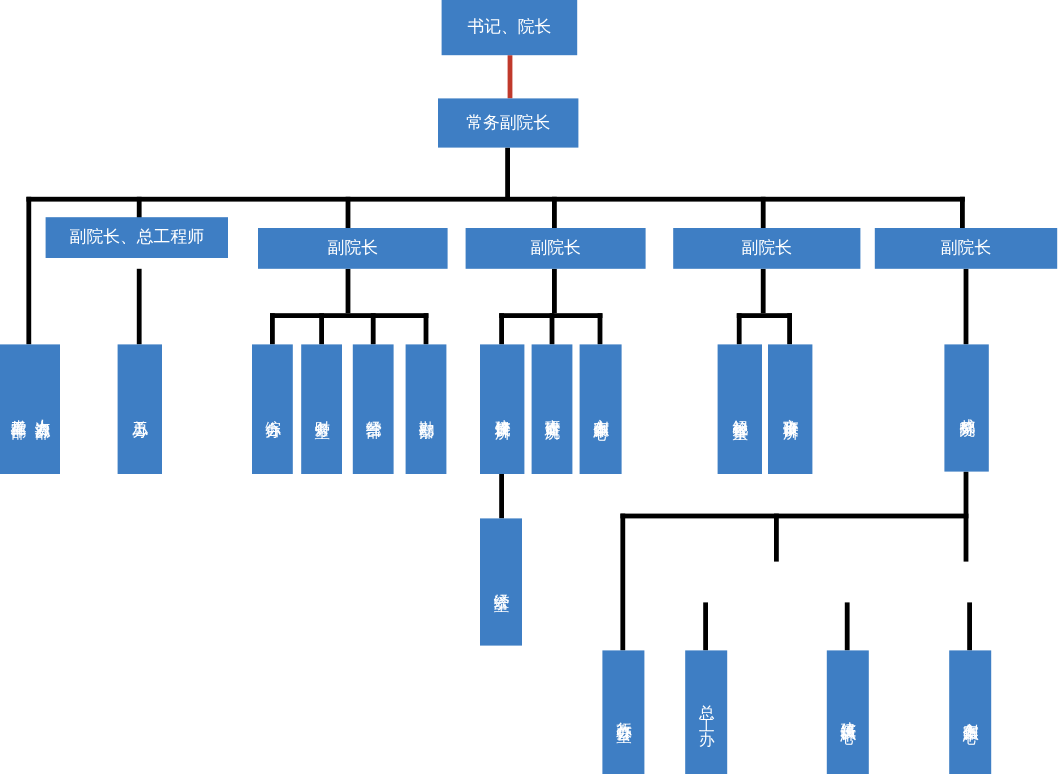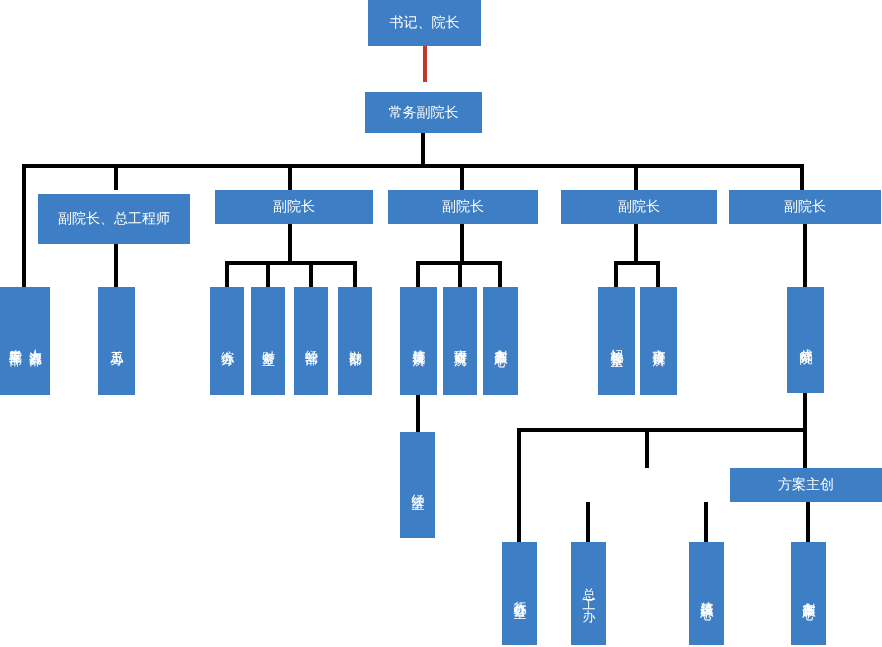--- a/index.html
+++ b/index.html
@@ -75,25 +75,25 @@
   <div class="line" style="left:517px;top:428px;width:290px;height:4px"></div>
   <div class="line" style="left:517px;top:428px;width:4px;height:114px"></div>
   <div class="line" style="left:645px;top:428px;width:4px;height:40px"></div>
   <div class="line" style="left:586px;top:502px;width:4px;height:40px"></div>
   <div class="line" style="left:704px;top:502px;width:4px;height:40px"></div>
   <div class="line" style="left:806px;top:502px;width:4px;height:40px"></div>
 
   <div class="node h" style="left:368px;top:0;width:113px;height:46px">
     <span class="label">书记、院长</span>
   </div>
-  <div class="node h" style="left:365px;top:92px;width:117px;height:41px">
+  <div class="node h" style="left:365px;top:82px;width:117px;height:41px">
     <span class="label">常务副院长</span>
   </div>
 
-  <div class="node h" style="left:38px;top:194px;width:152px;height:50px">
+  <div class="node h" style="left:38px;top:181px;width:152px;height:34px">
     <span class="label">副院长、总工程师</span>
   </div>
   <div class="node h" style="left:215px;top:190px;width:158px;height:34px">
     <span class="label">副院长</span>
   </div>
   <div class="node h" style="left:388px;top:190px;width:150px;height:34px">
     <span class="label">副院长</span>
   </div>
   <div class="node h" style="left:561px;top:190px;width:156px;height:34px">
     <span class="label">副院长</span>
@@ -137,23 +137,20 @@
     <span class="label">市政设计所</span>
   </div>
   <div class="node v" style="left:787px;top:287px;width:37px;height:106px">
     <span class="label">成都分院</span>
   </div>
 
   <div class="node v" style="left:400px;top:432px;width:35px;height:106px">
     <span class="label">经济室</span>
   </div>
 
-  <div class="node h" style="left:730px;top:468px;width:152px;height:34px">
-    <span class="label">方案主创</span>
-  </div>
 
   <div class="node v" style="left:502px;top:542px;width:35px;height:103px">
     <span class="label">行政办公室</span>
   </div>
   <div class="node v spaced" style="left:571px;top:542px;width:35px;height:103px">
     <span class="label">总工办</span>
   </div>
   <div class="node v" style="left:689px;top:542px;width:35px;height:103px">
     <span class="label">建筑设计中心</span>
   </div>

